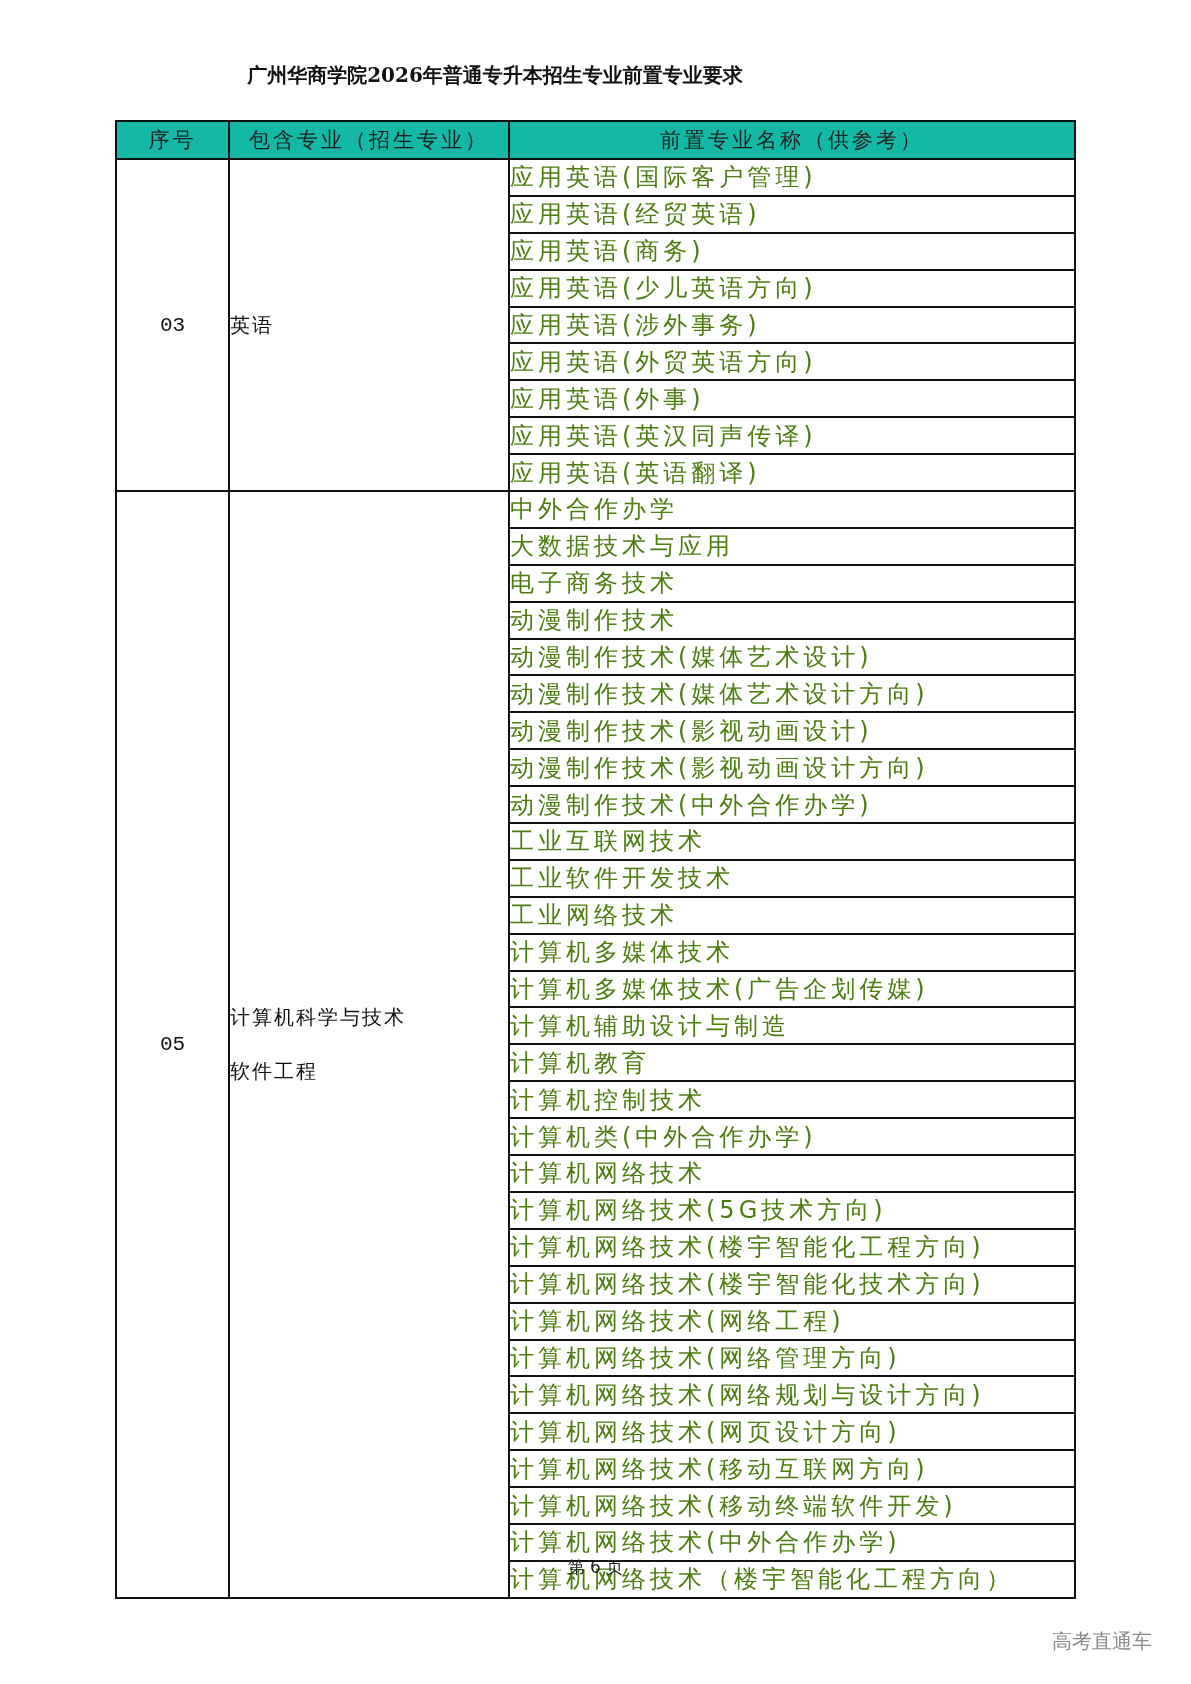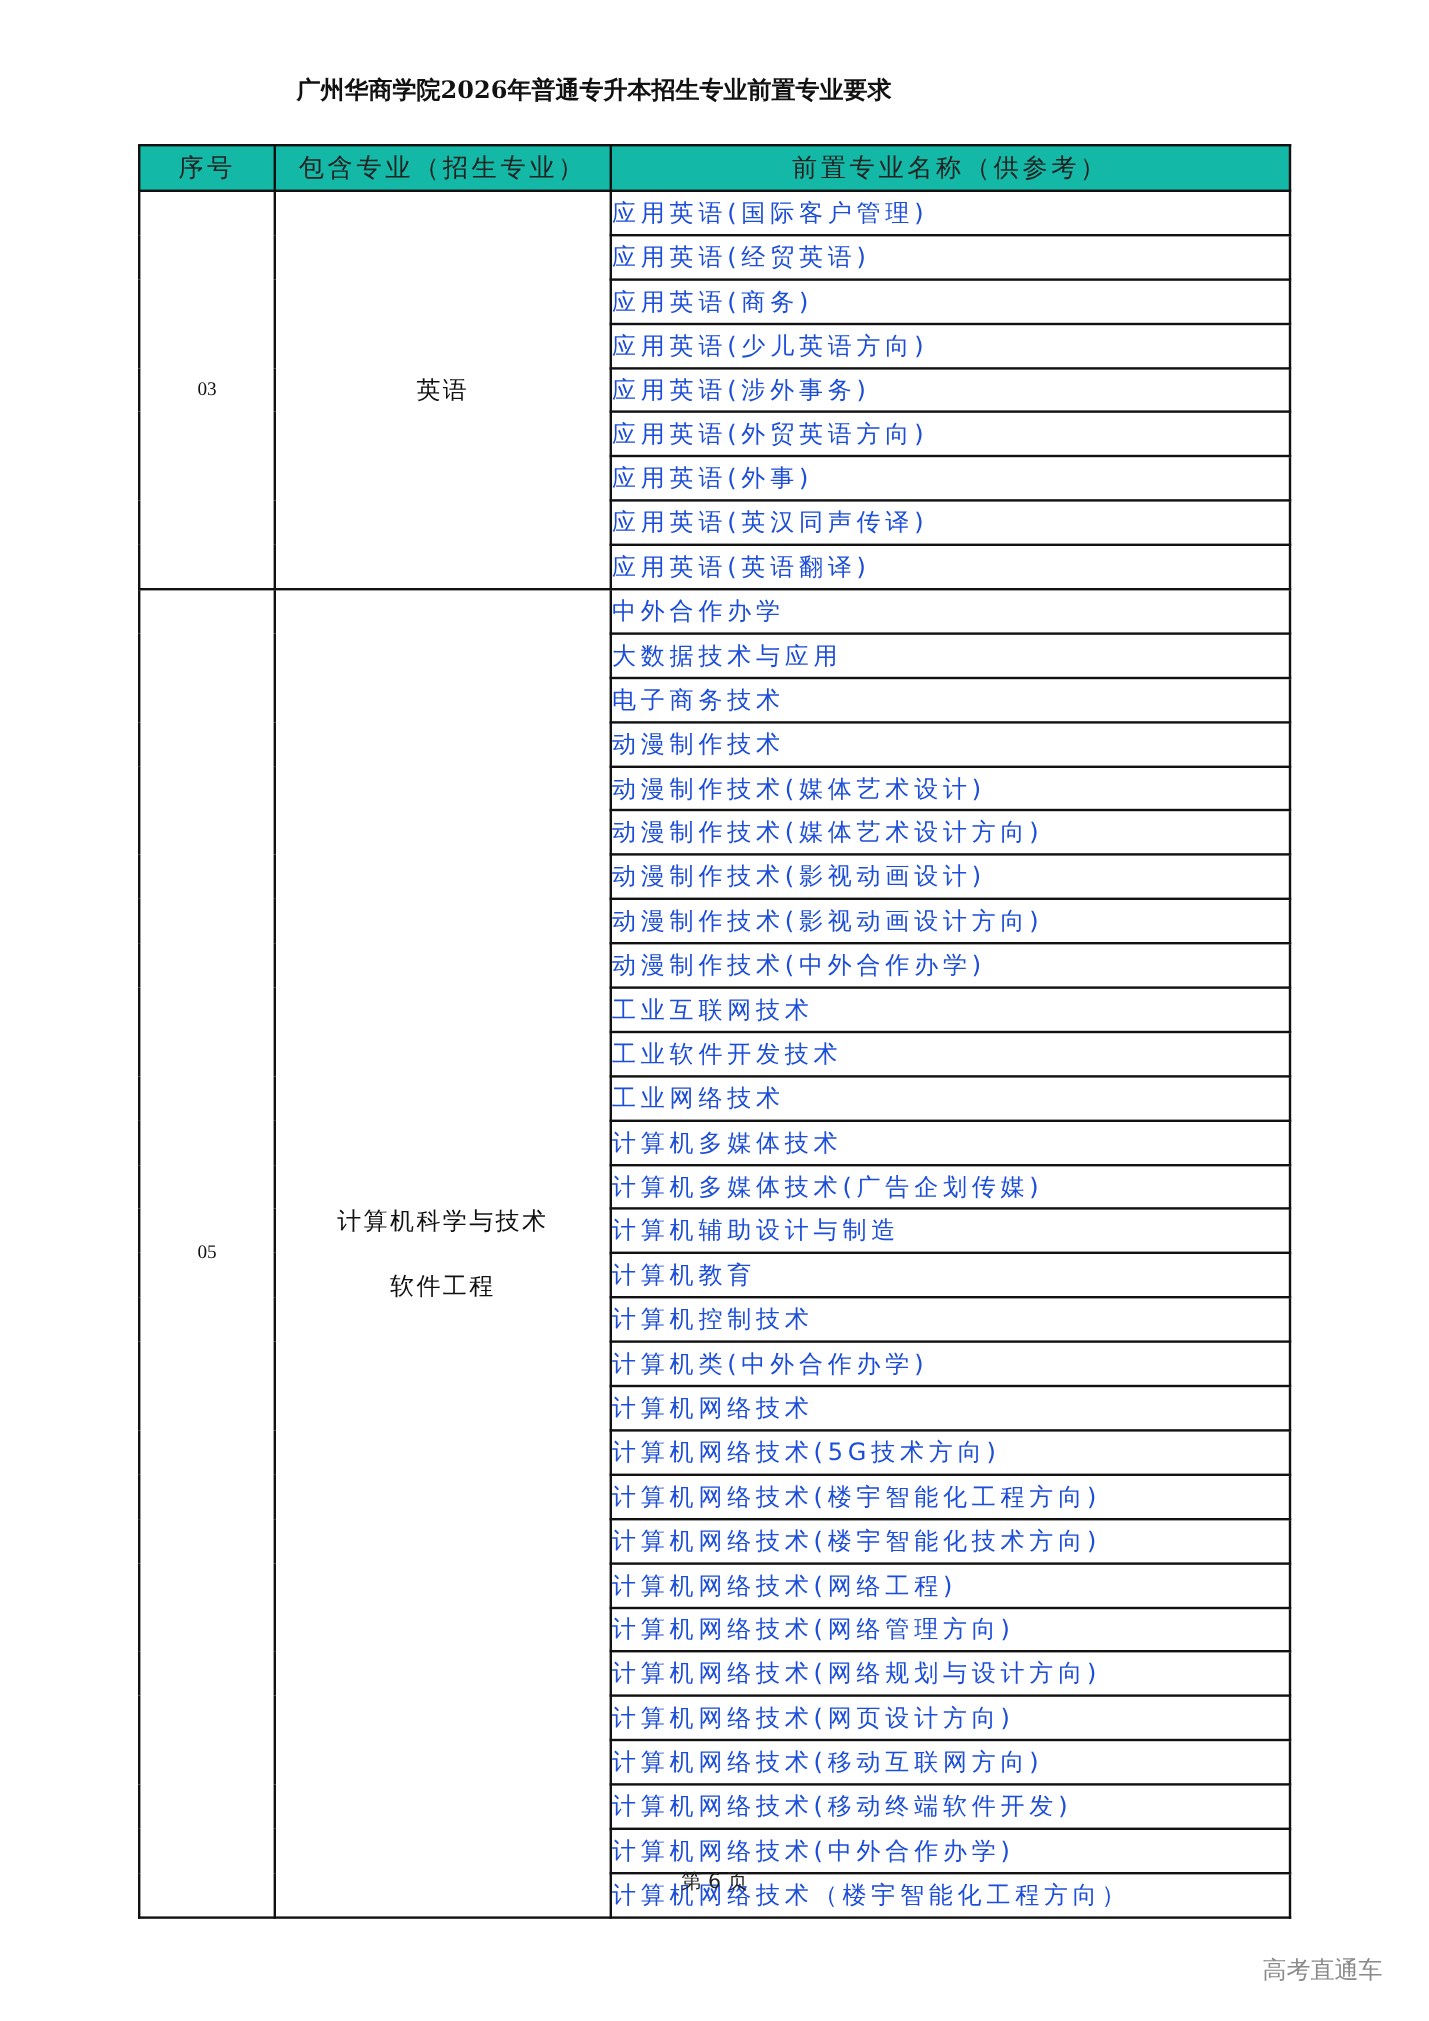--- a/index.html
+++ b/index.html
@@ -7,25 +7,25 @@
          font-family:"DejaVu Sans","Liberation Sans",sans-serif; color:#1a1a1a; }
   .title { position:absolute; left:0; width:990px; top:62px; text-align:center;
            font-family:"DejaVu Serif","Liberation Serif",serif; font-weight:bold;
            font-size:20px; letter-spacing:0px; color:#111; }
   table.main { position:absolute; left:115px; top:120px; width:959px;
                border-collapse:collapse; table-layout:fixed; }
   table.main td, table.main th { border:2.5px solid #111; padding:0; }
   table.main thead th { background:#14b8a6; height:36px; font-weight:normal;
                font-size:21px; color:#222; letter-spacing:3px; text-align:center; }
   col.c1 { width:113px; } col.c2 { width:280px; } col.c3 { width:566px; }
-  td.seq { text-align:center; vertical-align:middle; font-family:Liberation Serif, serif;
-           font-size:16px; color:#111; }
-  td.maj { text-align:center; vertical-align:middle; font-size:20px; color:#111; }
+  td.seq { text-align:center; vertical-align:middle; font-family:Liberation Mono, monospace;
+           font-size:21px; color:#111; }
+  td.maj { vertical-align:middle; font-size:20px; color:#111; }
   td.maj .line { display:block; line-height:54px; letter-spacing:2px; }
-  td.pre { height:34.9px; padding-left:30px; font-size:20px; color:#1d4ed8;
+  td.pre { height:34.9px; padding-left:30px; font-size:24px; color:#4d7c0f;
            letter-spacing:4px; white-space:nowrap; vertical-align:middle; }
   .page-num { position:absolute; top:1556px; left:0; width:1191px; text-align:center;
               font-size:17px; color:#222; }
   .watermark { position:absolute; top:1628px; left:1052px; font-size:20px; color:#8a8a8a; letter-spacing:0px; }
 </style>
 </head>
 <body>
 
 <div class="title">广州华商学院2026年普通专升本招生专业前置专业要求</div>
 

